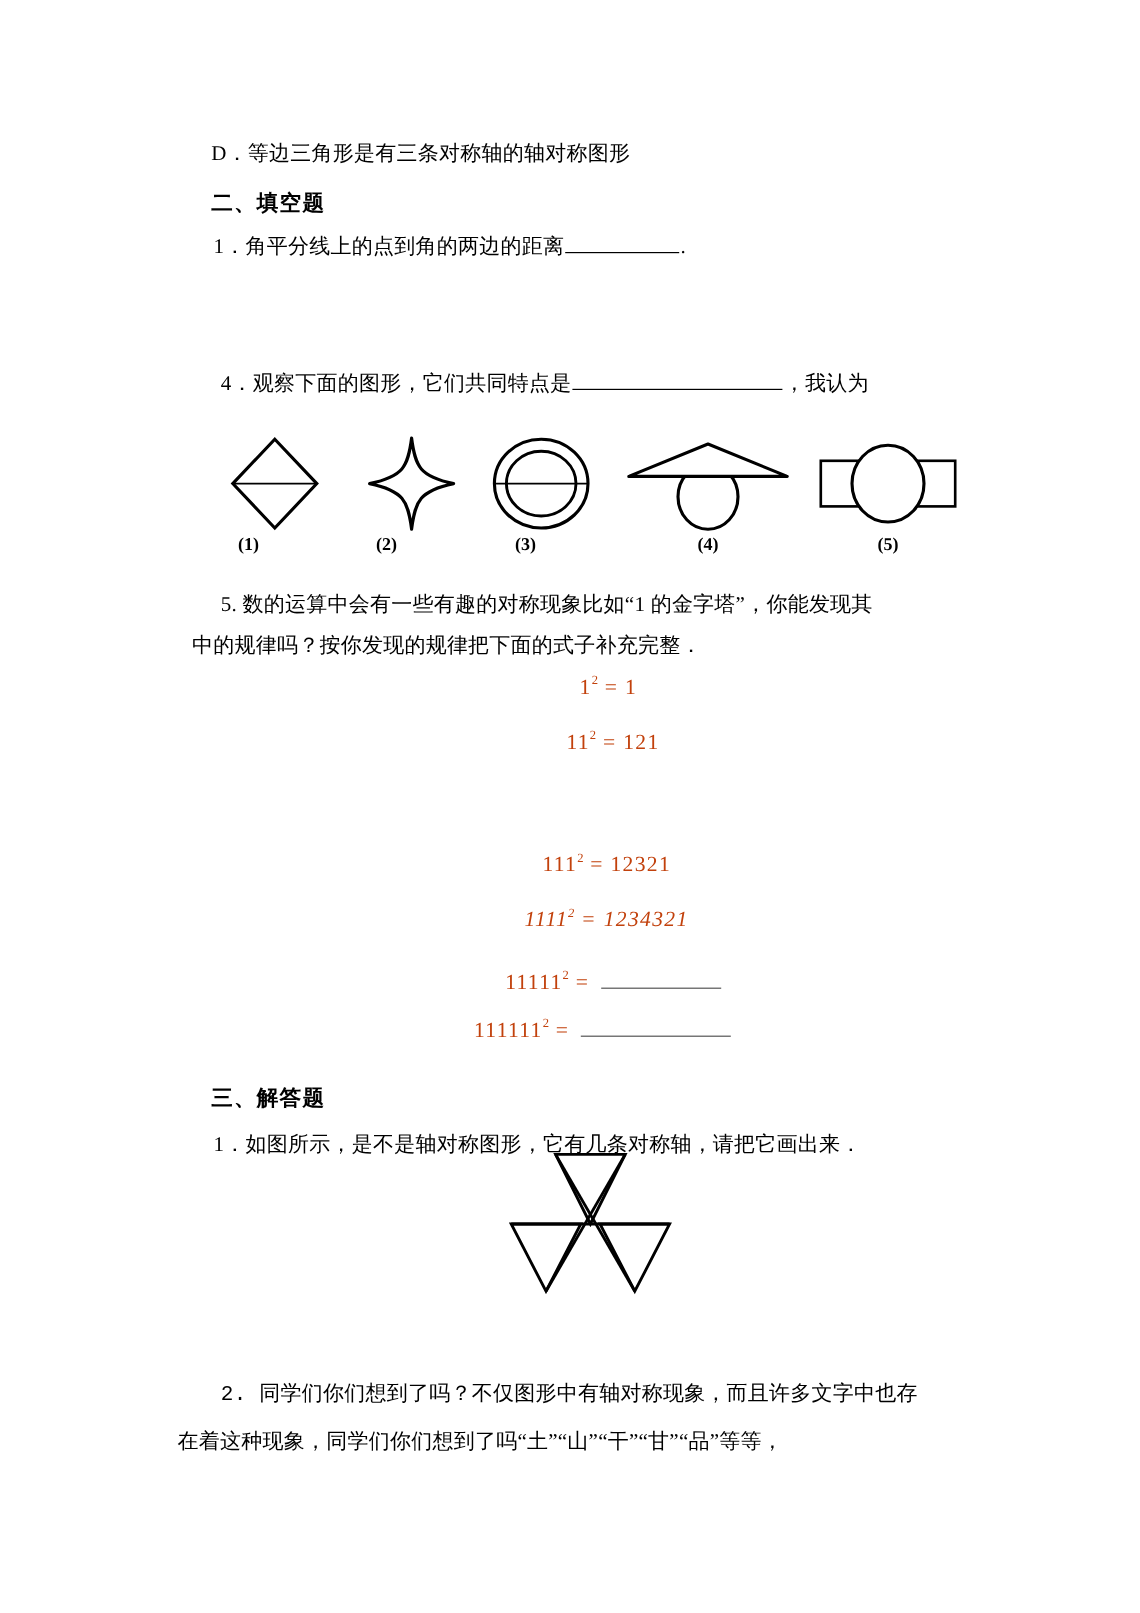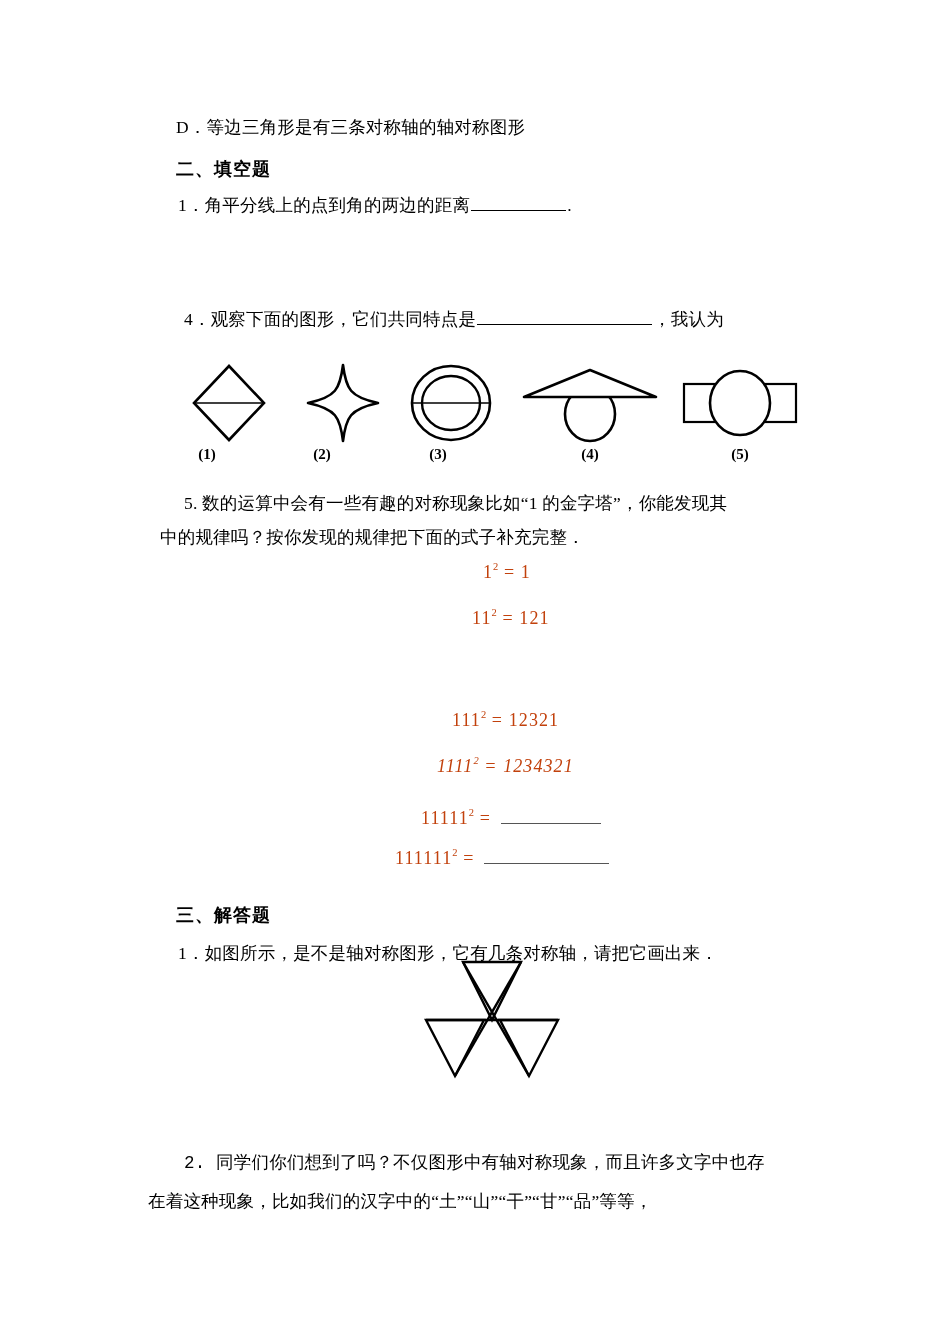--- a/index.html
+++ b/index.html
@@ -219,15 +219,15 @@
 
       <line x1="41" y1="4" x2="107" y2="118" stroke="#000" stroke-width="2.4"></line>
       <line x1="99" y1="4" x2="33" y2="118" stroke="#000" stroke-width="2.4"></line>
       <line x1="4" y1="62" x2="136" y2="62" stroke="#000" stroke-width="2.4"></line>
     </svg>
   </div>
 
   <div class="line" style="left:184px; top:1146px;font-family:Liberation Mono, monospace;">
     <span>2.</span>&nbsp;<span>同学们你们想到了吗？不仅图形中有轴对称现象，而且许多文字中也存</span>
   </div>
-  <div class="line" style="left:148px; top:1184px;">在着这种现象，比如我们的汉字中的“土”“山”“干”“甘”“品”等等，</div>
+  <div class="line" style="left:148px; top:1184px;">在着这种现象，同学们你们想到了吗“土”“山”“干”“甘”“品”等等，</div>
 
 </div>
 
 </body></html>

